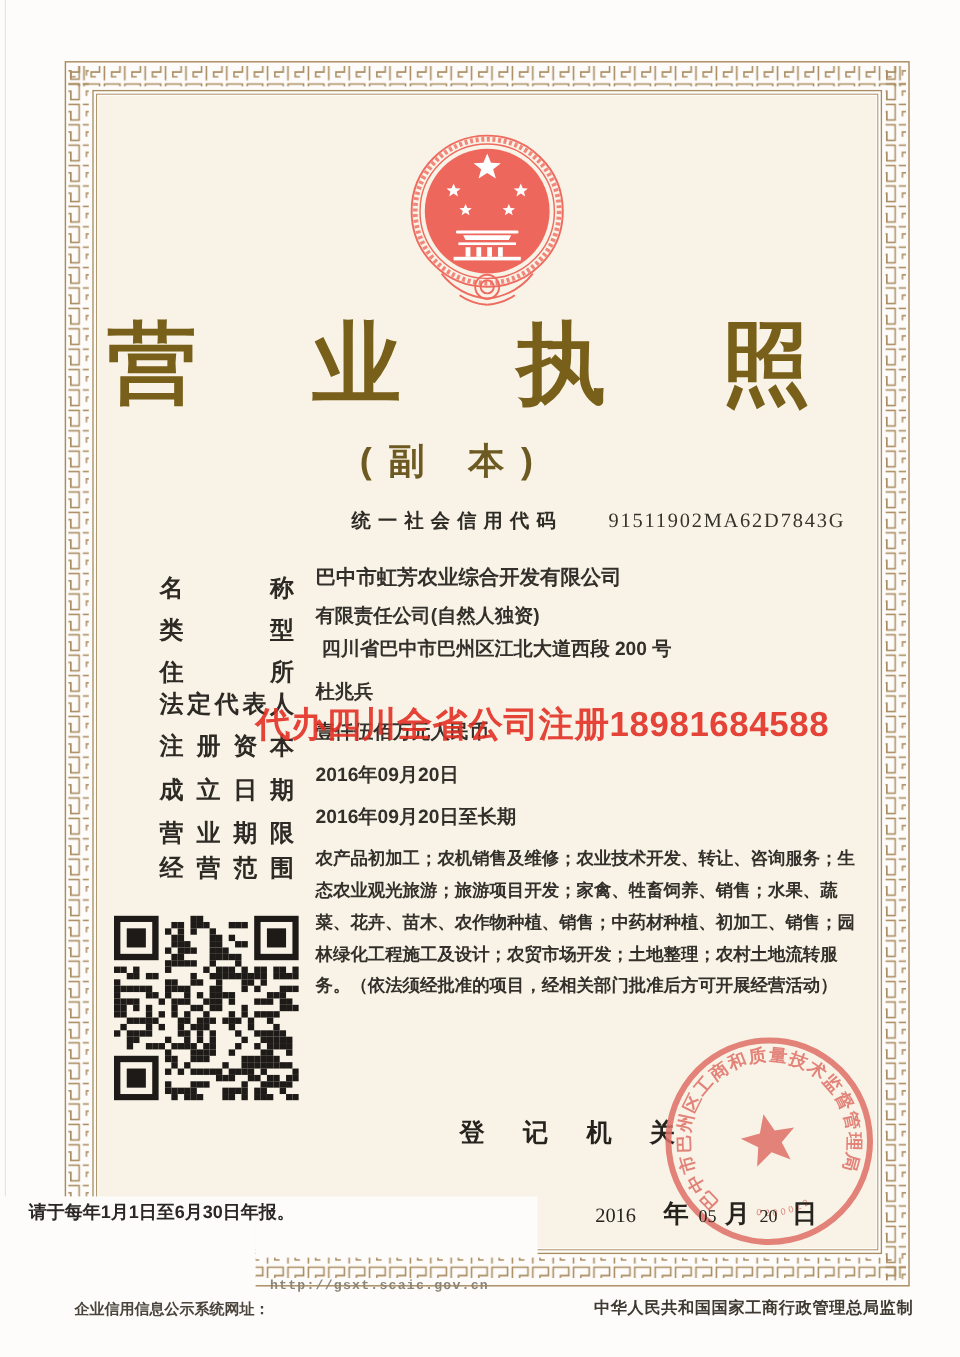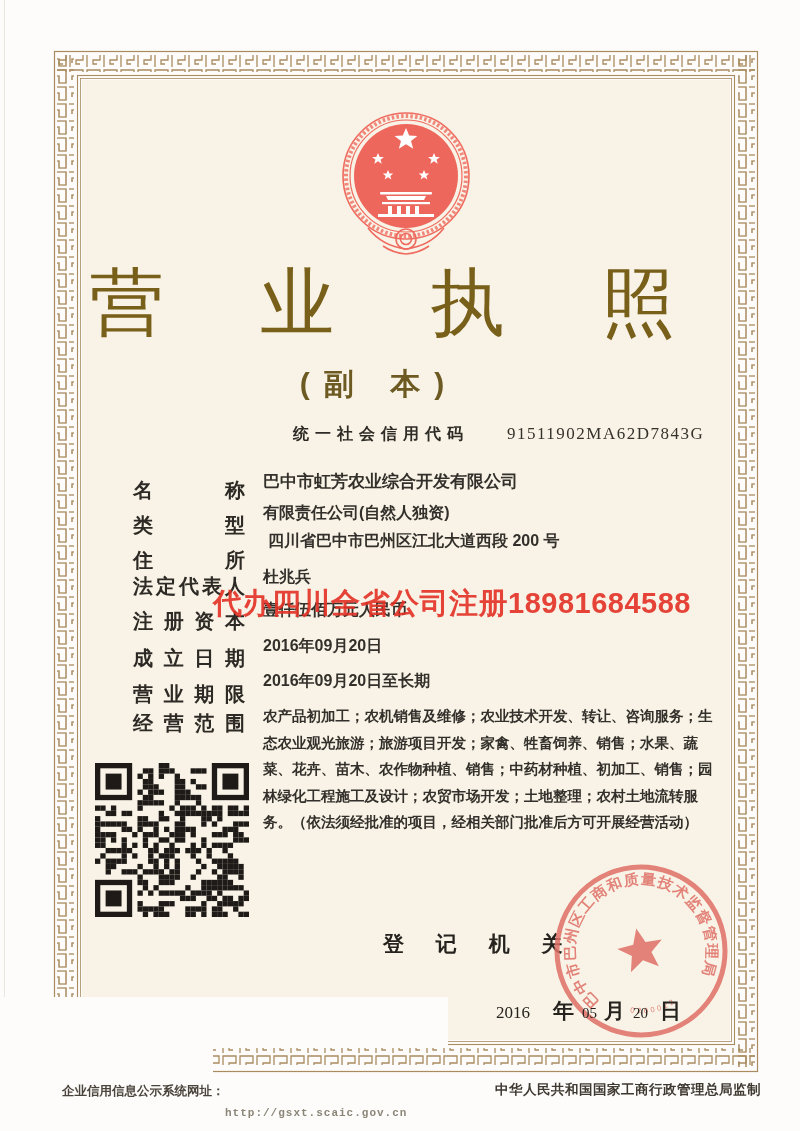--- a/index.html
+++ b/index.html
@@ -1,21 +1,21 @@
 <!DOCTYPE html>
 <html><head>
 <meta charset="utf-8">
 <style>
   html,body{margin:0;padding:0;}
   body{width:800px;height:1131px;position:relative;background:#fdfcfa;
        font-family:"Liberation Sans","DejaVu Sans",sans-serif;color:#33302b;overflow:hidden;}
   .frame-svg{position:absolute;left:0;top:0;}
   .emblem{position:absolute;left:338px;top:108px;width:136px;height:150px;}
   .title{position:absolute;left:0;top:262px;width:765px;text-align:center;
-         font-size:74px;font-weight:400;color:#79601a;letter-spacing:38px;padding-left:38px;
+         font-size:74px;font-weight:700;color:#79601a;letter-spacing:38px;padding-left:38px;
          box-sizing:border-box;line-height:1.1;}
   .subtitle{position:absolute;left:0;top:364px;width:744px;text-align:center;
             font-size:30px;font-weight:600;color:#6d5a22;letter-spacing:14px;padding-left:14px;
             box-sizing:border-box;}
   .code-label{position:absolute;left:293px;top:424px;font-size:16px;font-weight:700;
               letter-spacing:6px;color:#2e2b26;}
   .code-value{position:absolute;left:507px;top:424px;font-size:17px;letter-spacing:1.5px;
               font-family:"Liberation Serif","DejaVu Serif",serif;color:#35322c;}
   .flabel{position:absolute;left:133px;width:112px;font-size:20px;font-weight:600;
           color:#2d2a25;text-align:justify;text-align-last:justify;}
@@ -31,21 +31,21 @@
         transform:rotate(-12deg);}
   .dateline{position:absolute;left:496px;top:997px;display:flex;align-items:baseline;
             color:#26231f;white-space:nowrap;}
   .dateline .num{font-family:"Liberation Serif","DejaVu Serif",serif;font-size:15px;}
   .dateline .yr{font-size:17px;}
   .dateline .cjk{font-size:21px;font-weight:600;}
   .notice{position:absolute;left:24px;top:1000px;font-size:15px;line-height:21.5px;
           color:#2a2724;font-weight:600;}
   .gongshi-label{position:absolute;left:62px;top:1083px;font-size:12.5px;color:#4a443c;font-weight:600;}
   .gongshi-url{position:absolute;left:225px;top:1066px;font-size:11px;letter-spacing:1px;
-               font-family:"Liberation Mono","DejaVu Sans Mono",monospace;color:#8b8578;font-weight:700;margin-top:41px;}
+               font-family:"Liberation Mono","DejaVu Sans Mono",monospace;color:#8b8578;font-weight:700;}
   .producer{position:absolute;left:495px;top:1081px;font-size:13.5px;letter-spacing:0.5px;
             color:#3e3931;font-weight:600;}
   .scan-edge{position:absolute;left:4px;top:0;width:1px;height:1131px;background:#e9e5df;}
 </style>
 </head>
 <body>
 
 <div class="scan-edge"></div>
 
 <svg class="frame-svg" width="800" height="1131" aria-hidden="true">
@@ -490,17 +490,18 @@
 <div class="dateline">
   <span class="num yr">2016</span>
   <span class="cjk" style="margin-left:23px">年</span>
   <span class="num" style="margin-left:8px">05</span>
   <span class="cjk" style="margin-left:7px">月</span>
   <span class="num" style="margin-left:8px">20</span>
   <span class="cjk" style="margin-left:12px">日</span>
 </div>
 
 <div class="notice">
+  <div>请于每年1月1日至6月30日年报。</div>
 </div>
 
 <div class="gongshi-label">企业信用信息公示系统网址：</div>
 <div class="gongshi-url">http://gsxt.scaic.gov.cn</div>
 <div class="producer">中华人民共和国国家工商行政管理总局监制</div>
 
 </body></html>

